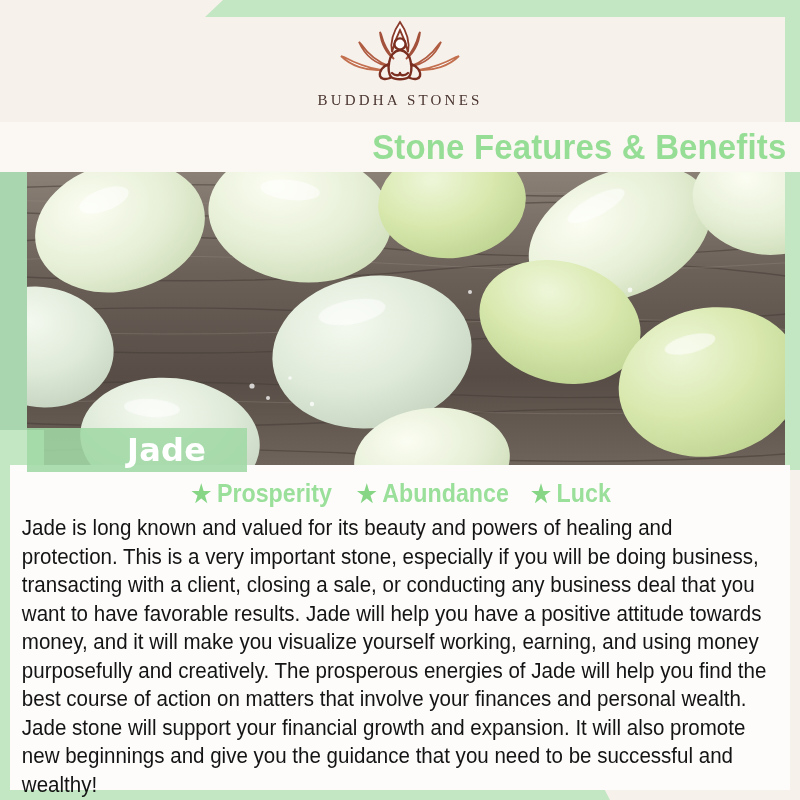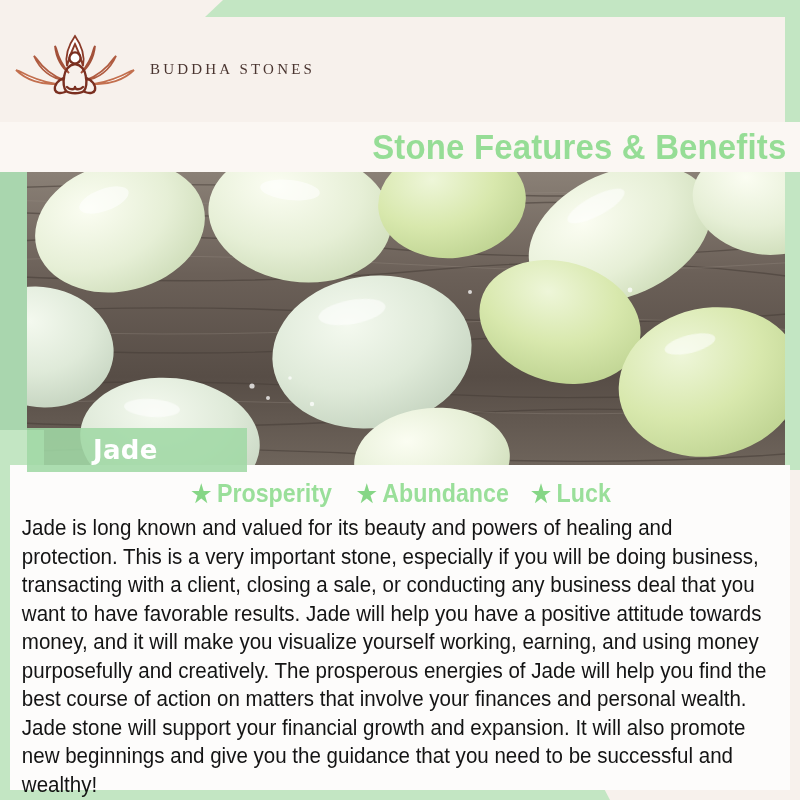--- a/index.html
+++ b/index.html
@@ -38,21 +38,21 @@
     z-index:3;
   }
   .deco-bottom-fill {
     position:absolute; bottom:0; left:0; width:800px; height:42px;
     background:#f7f1ec; z-index:2;
   }
 
   
   .logo-wrap {
     position:absolute; top:18px; left:0; width:800px; height:100px;
-    display:flex; flex-direction:row; align-items:center; justify-content:flex-start;
+    display:flex; flex-direction:column; align-items:center; justify-content:flex-start;
     z-index:5;
   }
   .logo-mark { width:150px; height:72px; }
   .logo-text {
     margin-top:2px;
     font-family:"Liberation Serif", serif;
     font-size:15px; letter-spacing:3.2px; color:#4a3530; font-weight:400;
   }
 
   
@@ -74,22 +74,22 @@
     background:#6d6258;
   }
   .photo svg { display:block; width:800px; height:293px; }
 
   .jade-banner {
     position:absolute; top:428px; left:27px; width:220px; height:44px;
     background:rgba(160,216,165,.88);
     display:flex; align-items:center; z-index:6;
   }
   .jade-banner span {
-    color:#ffffff; font-size:26px; font-weight:bold;
-    padding-left:66px; letter-spacing:.3px;
+    color:#ffffff; font-size:32px; font-weight:bold;
+    padding-left:100px; letter-spacing:.3px;
     font-family:"DejaVu Sans", sans-serif;
   }
 
   
   .content {
     position:absolute; top:465px; left:10px; width:780px; height:325px;
     background:#fdfcfb; z-index:5; padding:10px 8px 0 8px;
   }
   .benefits {
     display:flex; align-items:center; justify-content:center; gap:14px;

